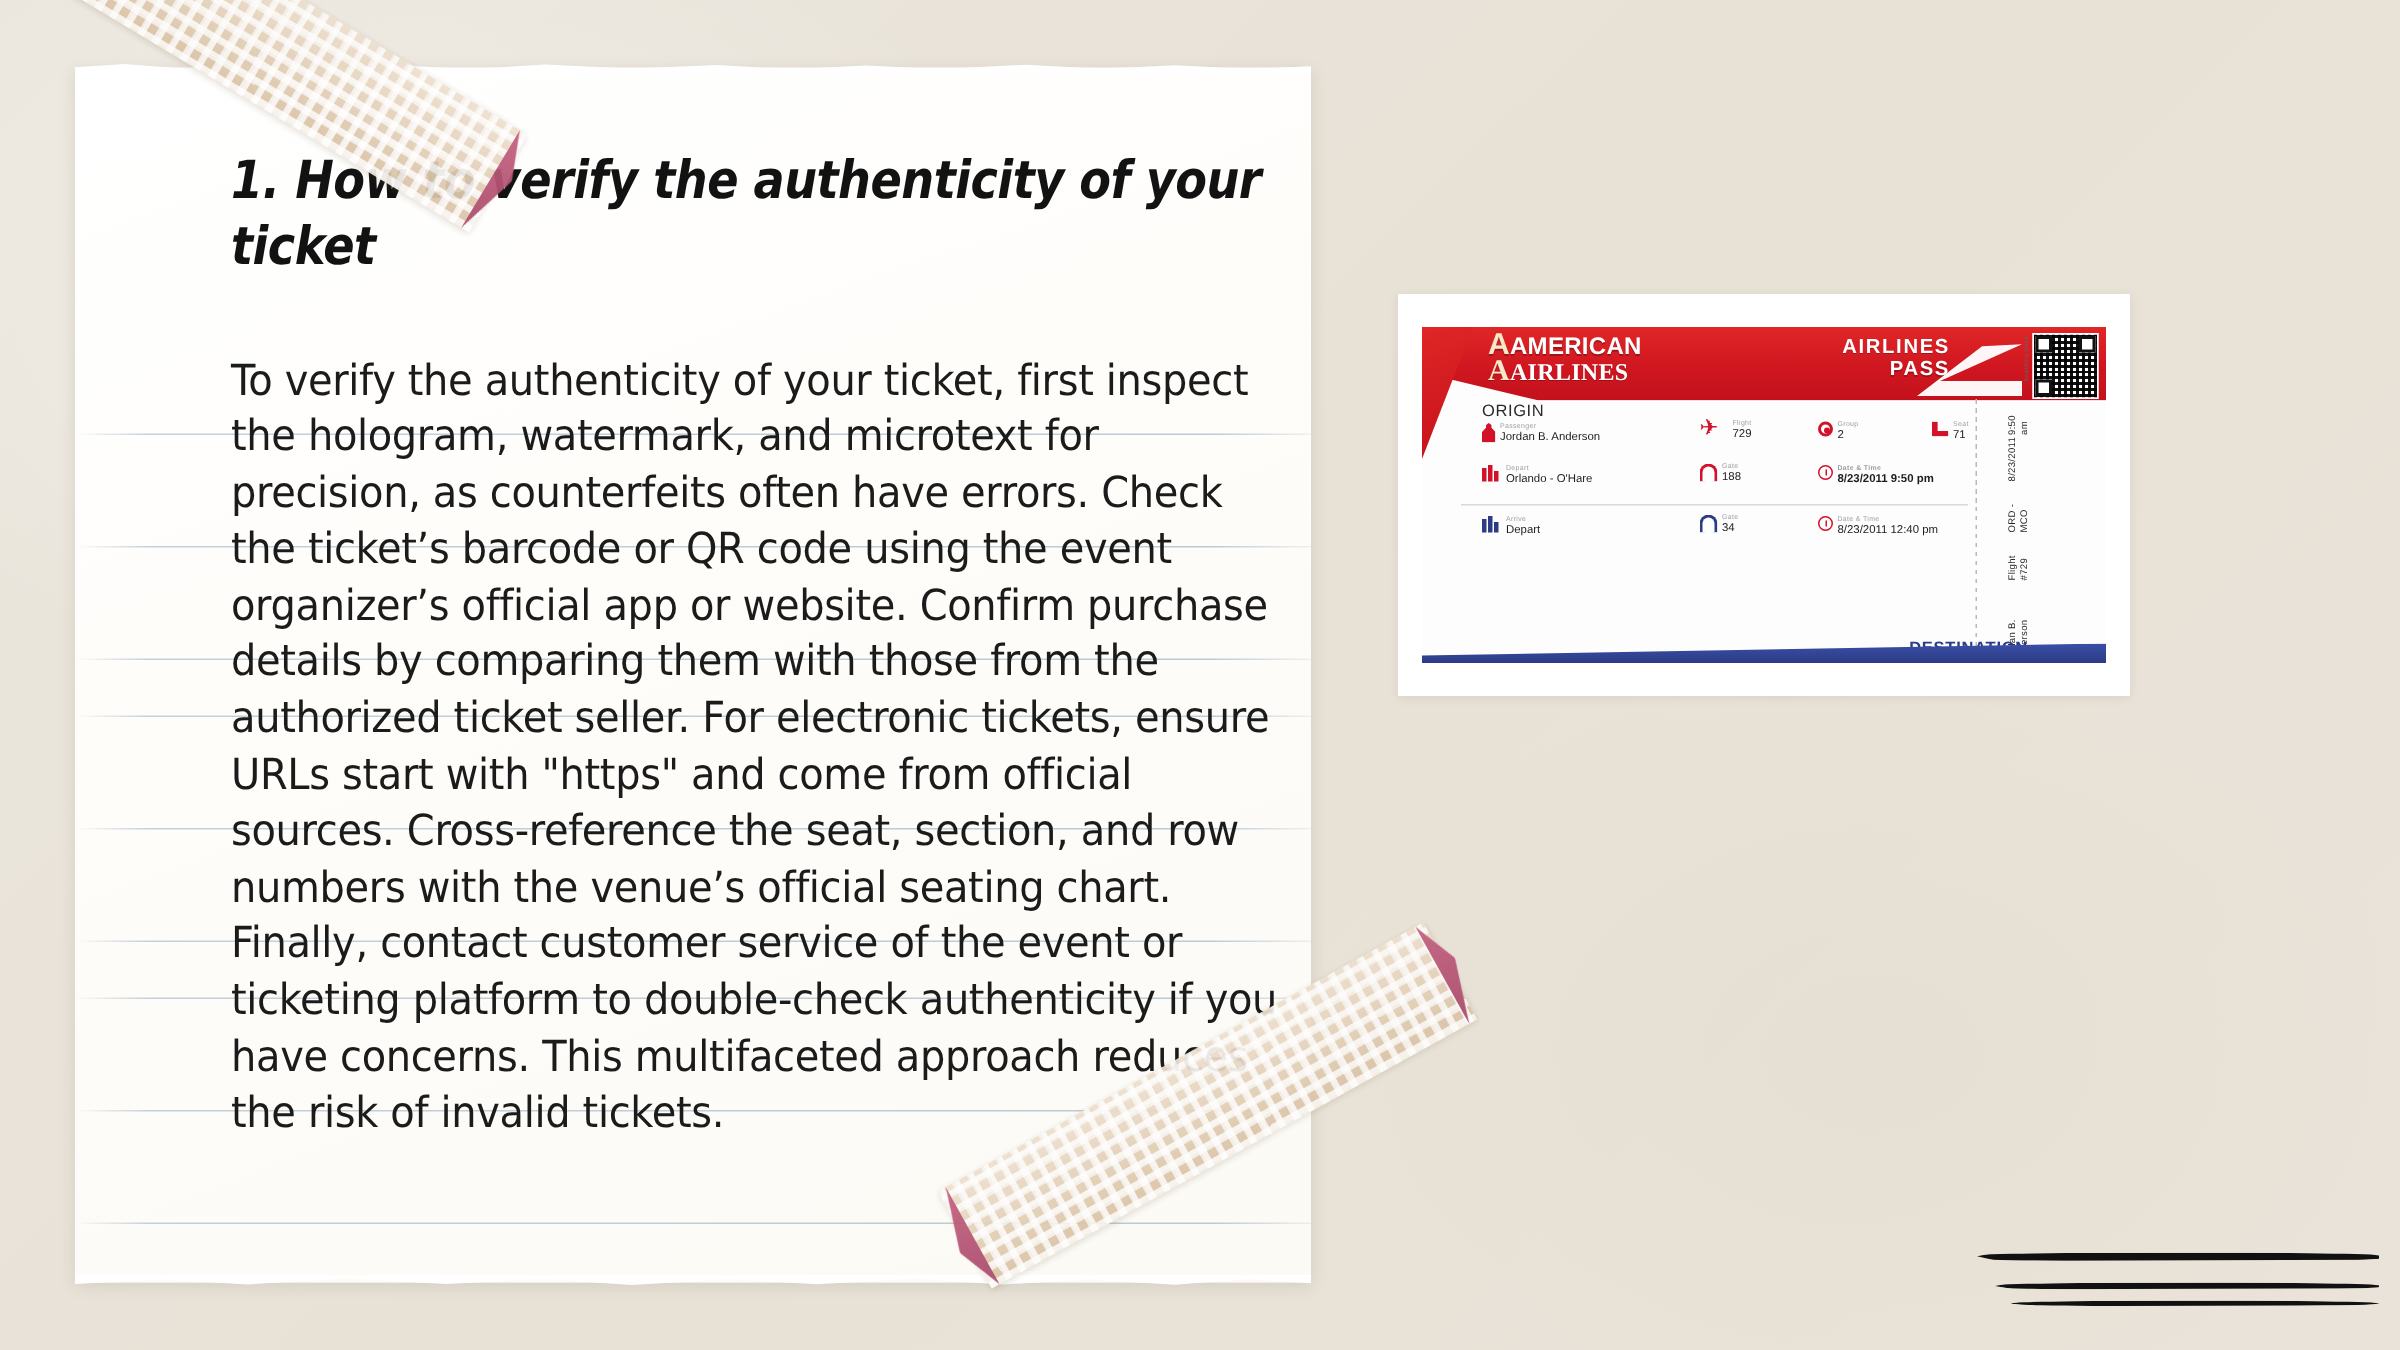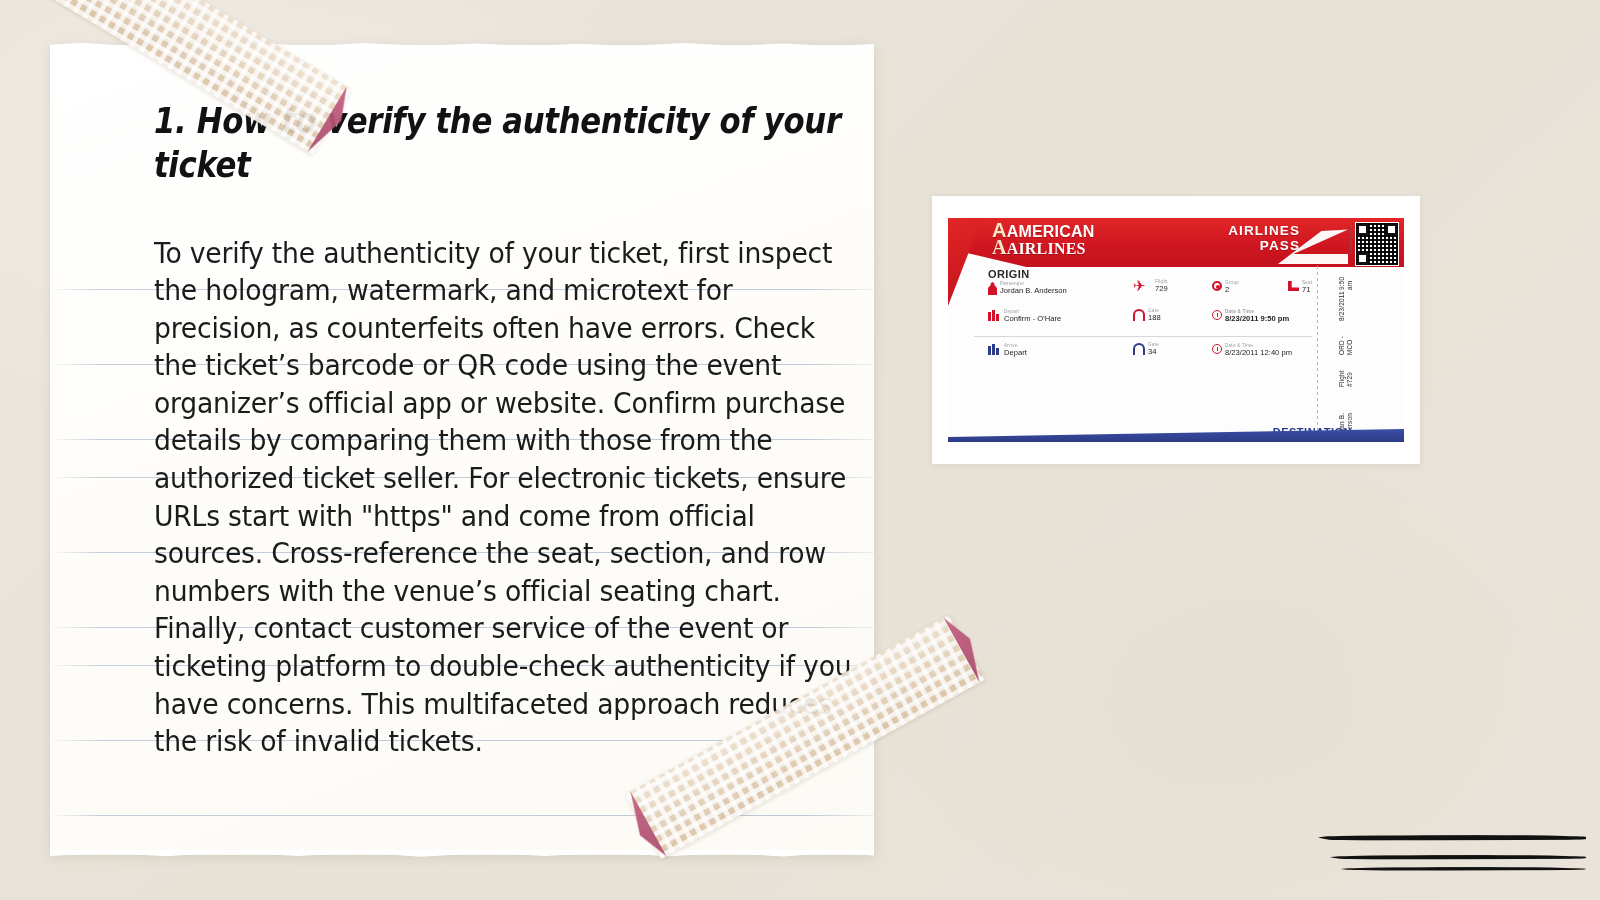--- a/index.html
+++ b/index.html
@@ -161,21 +161,21 @@
   .qr i:nth-child(3){ left:1px; bottom:1px; }
   .qr-side{
     position:absolute; right:51px; top:6px;
     font-size:4.2px; color:#666;
     writing-mode:vertical-rl; transform:rotate(180deg);
     letter-spacing:.3px;
   }
 
   .origin-lbl{
     position:absolute; left:40px; top:50px;
-    font-size:11px; font-weight:700; color:#2a2a2a; letter-spacing:.4px;
+    font-size:11px; font-weight:400; color:#2a2a2a; letter-spacing:.4px;
   }
   .dest-lbl{
     position:absolute; right:52px; bottom:4px;
     font-size:11px; font-weight:700; color:#2b3a86; letter-spacing:.5px;
   }
   .blue-bar{
     position:absolute; left:0; right:0; bottom:0; height:13px;
     background:linear-gradient(180deg,#3a4fa6,#2c3b86);
     clip-path:polygon(0 62%,100% 0,100% 100%,0 100%);
   }
@@ -318,21 +318,21 @@
       <span class="ftxt">
         <span class="flab">Seat</span>
         <span class="fval">71</span>
       </span>
     </div>
 
     <div class="field" style="left:40px; top:92px;">
       <span class="fi icn-bldg"></span>
       <span class="ftxt">
         <span class="flab">Depart</span>
-        <span class="fval">Confirm - O'Hare</span>
+        <span class="fval">Orlando - O'Hare</span>
       </span>
     </div>
     <div class="field" style="left:185px; top:91px;">
       <span class="fi icn-gate"></span>
       <span class="ftxt">
         <span class="flab">Gate</span>
         <span class="fval">188</span>
       </span>
     </div>
     <div class="field" style="left:264px; top:92px;font-weight:bold;">

